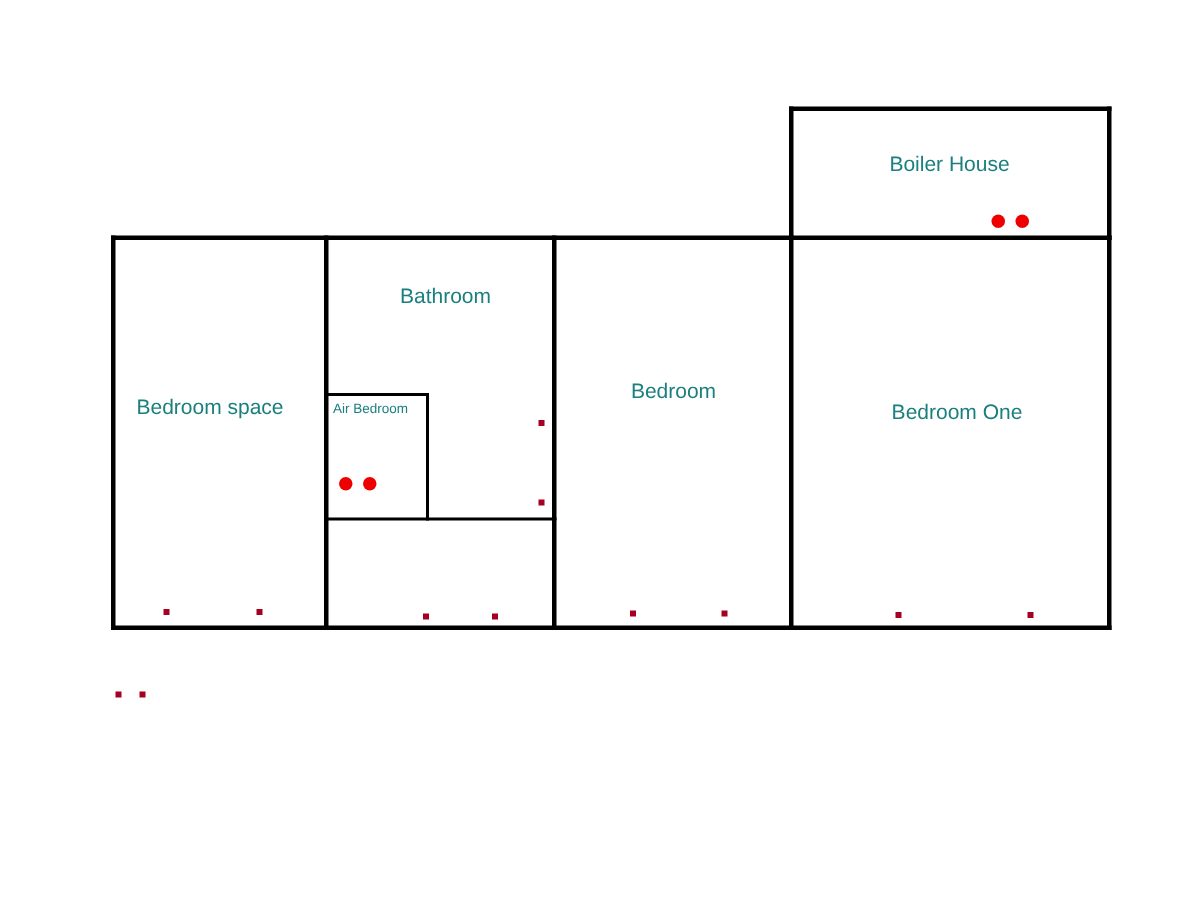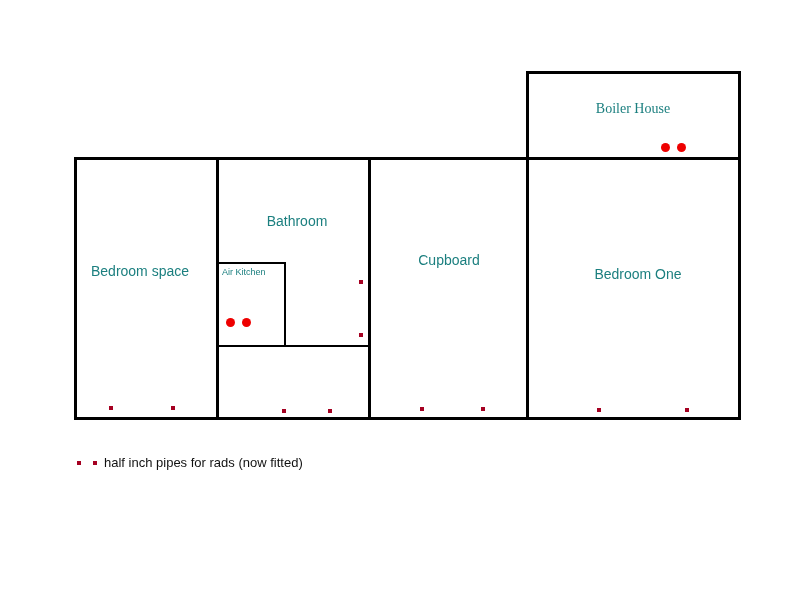--- a/index.html
+++ b/index.html
@@ -143,29 +143,29 @@
 
   <div class="wall wall-v" style="left:368px; top:157px; height:263px;"></div>
 
   <div class="wall wall-v" style="left:526px; top:157px; height:263px;"></div>
 
   <div class="wall wall-thin-h" style="left:216px; top:345px; width:155px;"></div>
 
   <div class="wall wall-thin-h" style="left:216px; top:262px; width:70px;"></div>
   <div class="wall wall-thin-v" style="left:284px; top:262px; height:85px;"></div>
 
-  <div class="room-label" style="left:633px; top:101px;font-family:Liberation Serif, serif;">Boiler House</div>
+  <div class="room-label" style="left:633px; top:101px;">Boiler House</div>
 
   <div class="room-label" style="left:140px; top:263px;">Bedroom space</div>
 
-  <div class="room-label" style="left:297px; top:189px;margin-top:24px;">Bathroom</div>
+  <div class="room-label" style="left:297px; top:189px;">Bathroom</div>
 
-  <div class="room-label small" style="left:222px; top:267px;">Air Kitchen</div>
+  <div class="room-label small" style="left:222px; top:267px;">Air Bedroom</div>
 
-  <div class="room-label" style="left:449px; top:252px;">Cupboard</div>
+  <div class="room-label" style="left:449px; top:252px;">Bedroom</div>
 
   <div class="room-label" style="left:638px; top:266px;">Bedroom One</div>
 
   <div class="pipe-half" style="left:109px; top:406px;"></div>
   <div class="pipe-half" style="left:171px; top:406px;"></div>
   <div class="pipe-half" style="left:359px; top:280px;"></div>
   <div class="pipe-half" style="left:359px; top:333px;"></div>
   <div class="pipe-half" style="left:282px; top:409px;"></div>
   <div class="pipe-half" style="left:328px; top:409px;"></div>
   <div class="pipe-half" style="left:420px; top:407px;"></div>
@@ -180,20 +180,19 @@
 
   <div id="legend">
 
     <div class="legend-rows">
 
       <div class="legend-row">
         <div class="legend-swatches">
           <span class="sw-half" style="left:3px;"></span>
           <span class="sw-half" style="left:19px;"></span>
         </div>
-        <div class="legend-text">half inch pipes for rads (now fitted)</div>
       </div>
 
 
     </div>
   </div>
 
 </div>
 
 </body></html>

